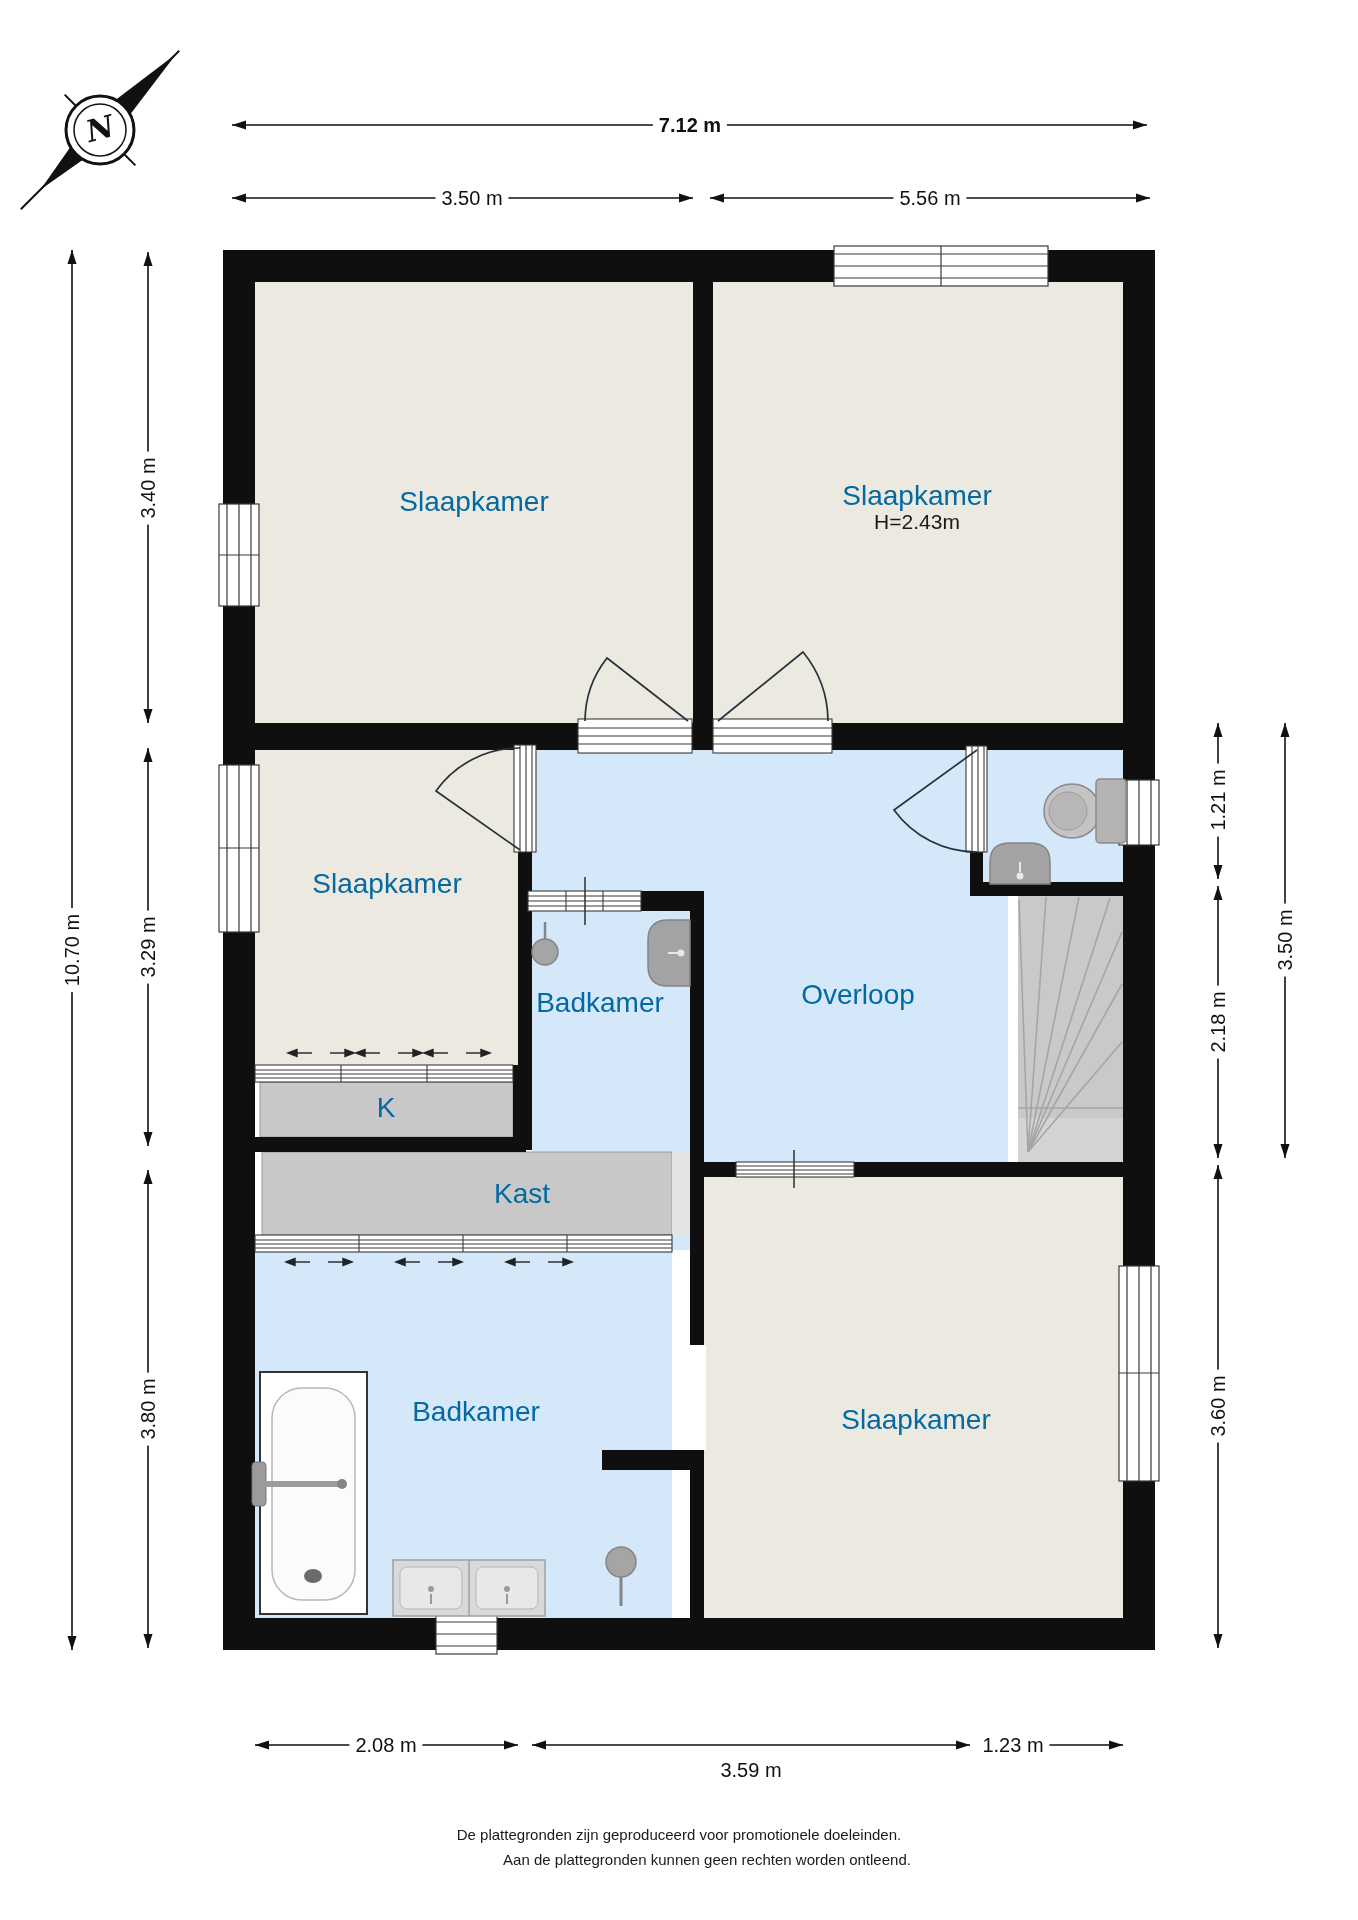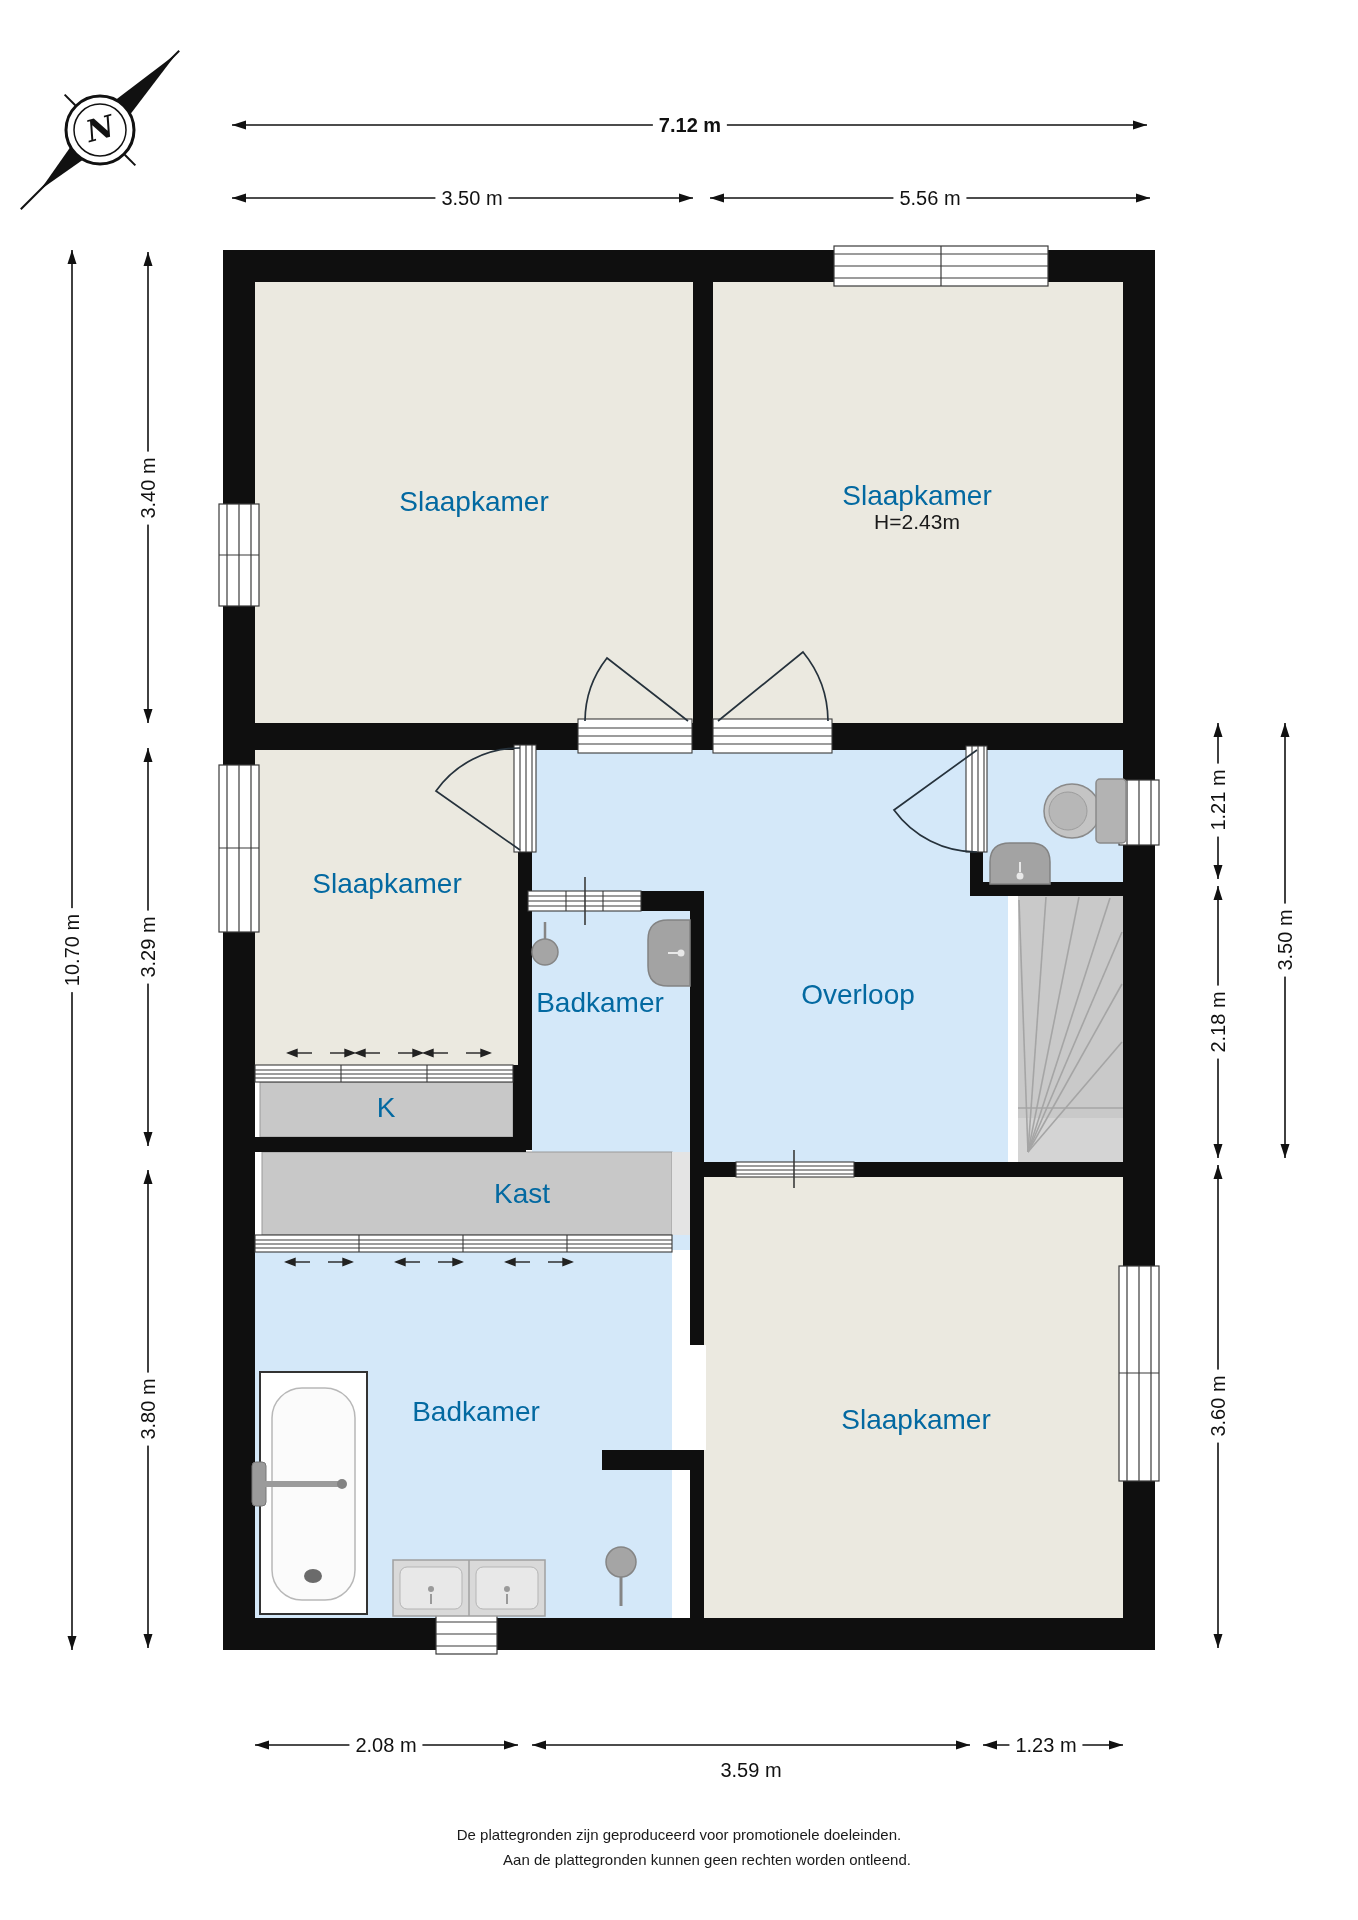--- a/index.html
+++ b/index.html
@@ -342,18 +342,18 @@
 <div class="dim v" style="left:72px;top:950px;">10.70 m</div>
 <div class="dim v" style="left:148px;top:488px;">3.40 m</div>
 <div class="dim v" style="left:148px;top:947px;">3.29 m</div>
 <div class="dim v" style="left:148px;top:1409px;">3.80 m</div>
 <div class="dim v" style="left:1218px;top:800px;">1.21 m</div>
 <div class="dim v" style="left:1218px;top:1022px;">2.18 m</div>
 <div class="dim v" style="left:1285px;top:940px;">3.50 m</div>
 <div class="dim v" style="left:1218px;top:1406px;">3.60 m</div>
 <div class="dim" style="left:386px;top:1745px;">2.08 m</div>
 <div class="dim" style="left:751px;top:1745px;margin-top:25px;">3.59 m</div>
-<div class="dim" style="left:1046px;top:1745px;">1.23 m</div>
+<div class="dim" style="left:1013px;top:1745px;">1.23 m</div>
 
 <div class="footer-line" style="top:1826px;">De plattegronden zijn geproduceerd voor promotionele doeleinden.</div>
 <div class="footer-line" style="top:1851px;padding-left:28px;">Aan de plattegronden kunnen geen rechten worden ontleend.</div>
 
 </div>
 
 </body></html>

